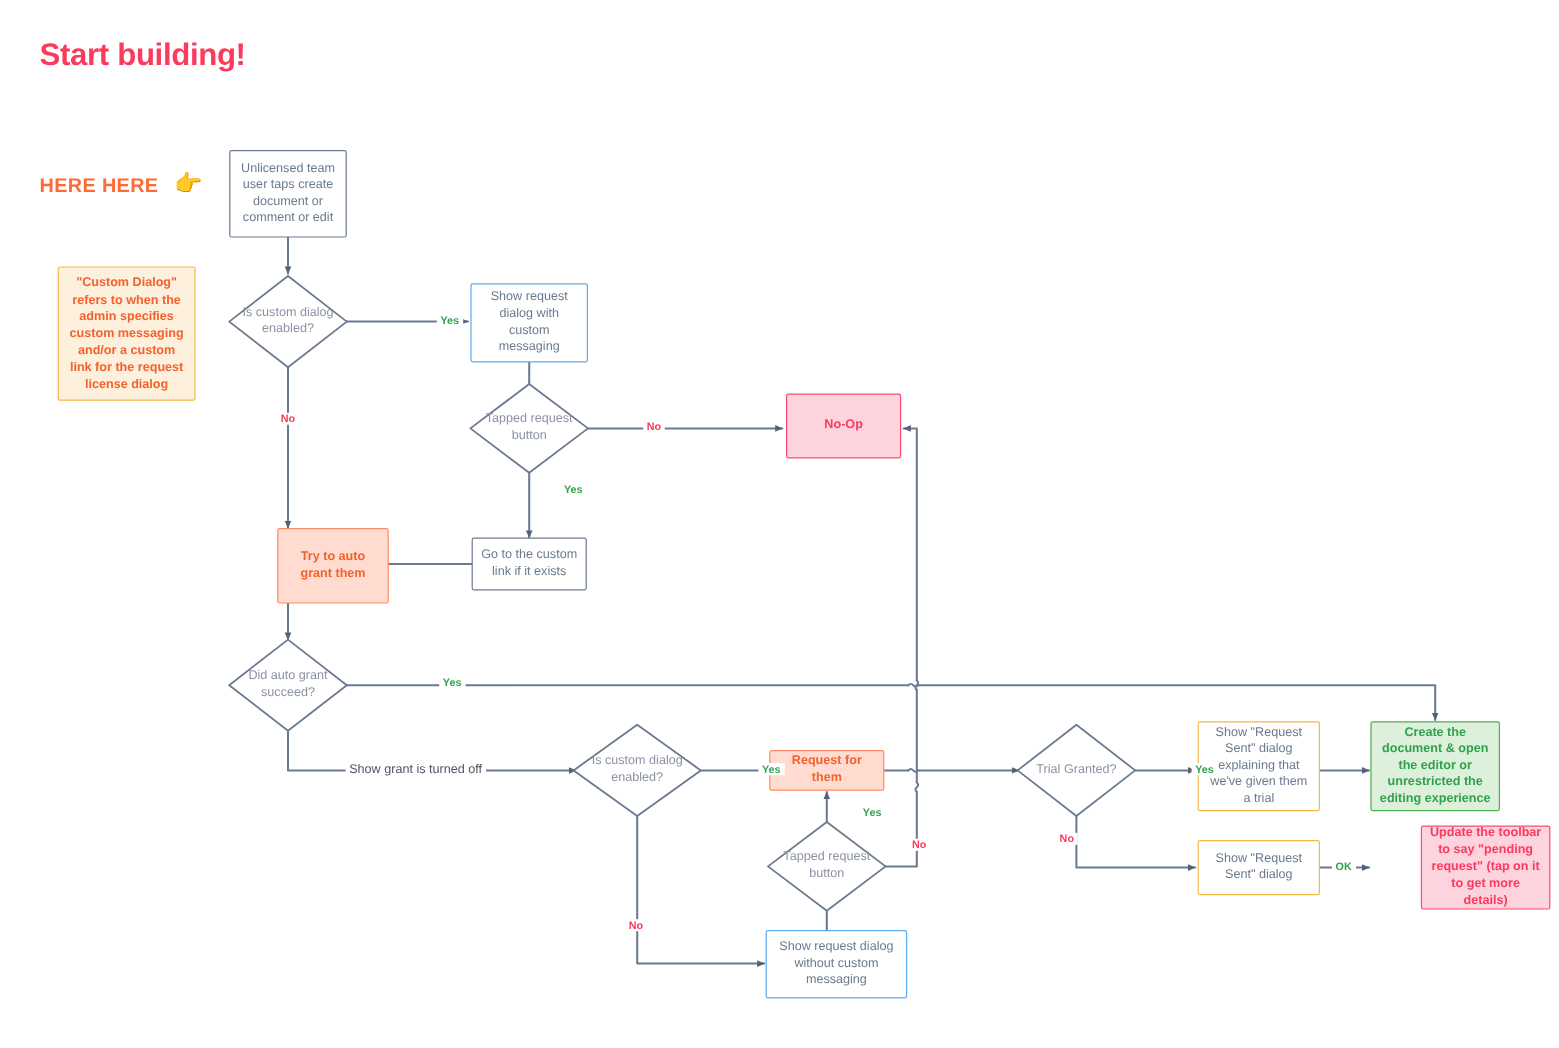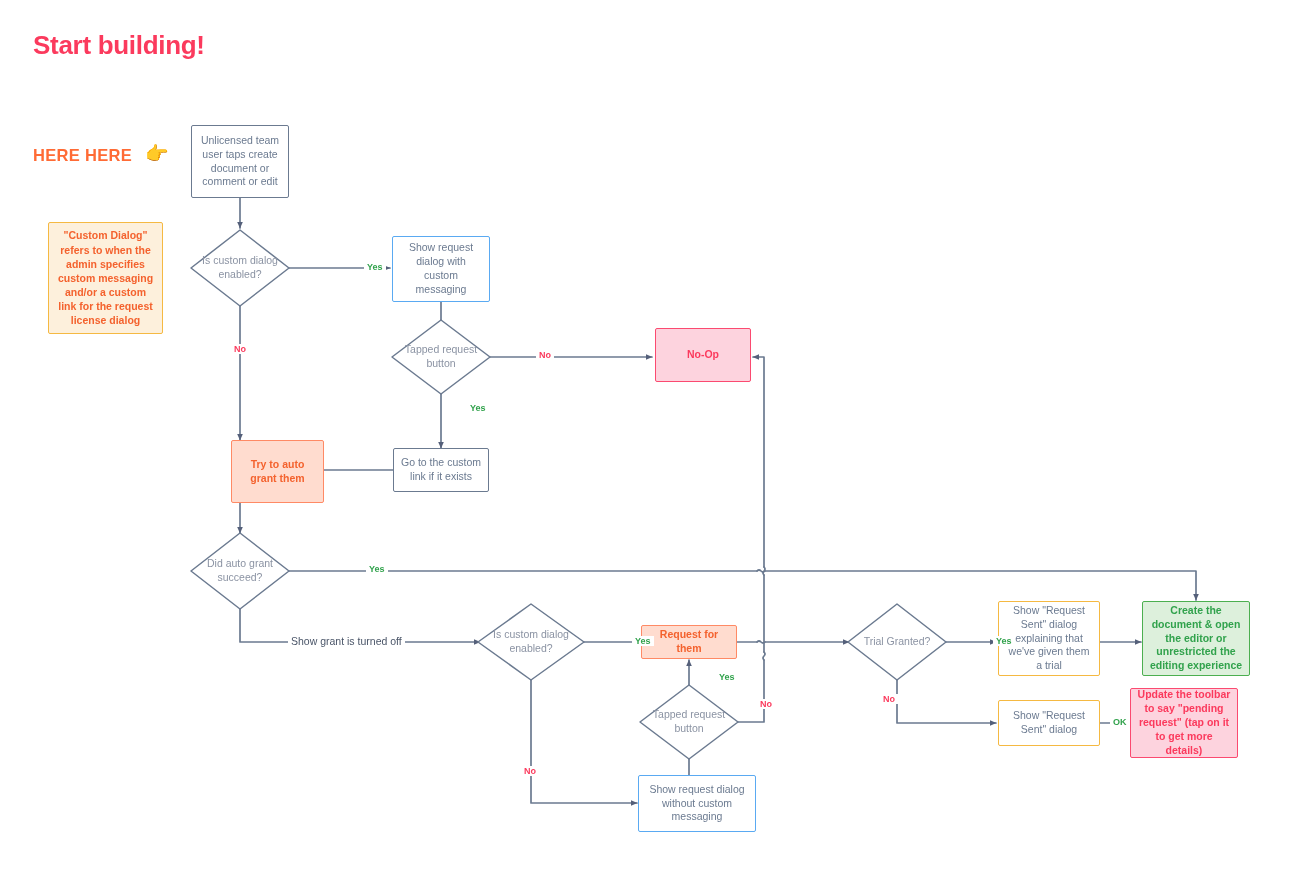--- a/index.html
+++ b/index.html
@@ -236,21 +236,21 @@
   </div>
 
   <div class="node n-yellow" style="left:998px; top:700px; width:102px; height:46px;">
     <span>Show "Request Sent" dialog</span>
   </div>
 
   <div class="node n-green" style="left:1142px; top:601px; width:108px; height:75px;">
     <span>Create the document &amp; open the editor or unrestricted the editing experience</span>
   </div>
 
-  <div class="node n-pink" style="left:1130px; top:688px; width:108px; height:70px;">
+  <div class="node n-pink" style="left:1184px; top:688px; width:108px; height:70px;">
     <span>Update the toolbar to say "pending request" (tap on it to get more details)</span>
   </div>
 
   <div class="edge-label lbl-yes" style="left:328px; top:262px;">Yes</div>
   <div class="edge-label lbl-no" style="left:231px; top:344px;">No</div>
   <div class="edge-label lbl-no" style="left:536px; top:350px;">No</div>
   <div class="edge-label lbl-yes" style="left:431px; top:403px;">Yes</div>
   <div class="edge-label lbl-yes" style="left:330px; top:564px;">Yes</div>
   <div class="edge-label lbl-grey" style="left:288px; top:635px;">Show grant is turned off</div>
   <div class="edge-label lbl-yes" style="left:596px; top:636px;">Yes</div>

